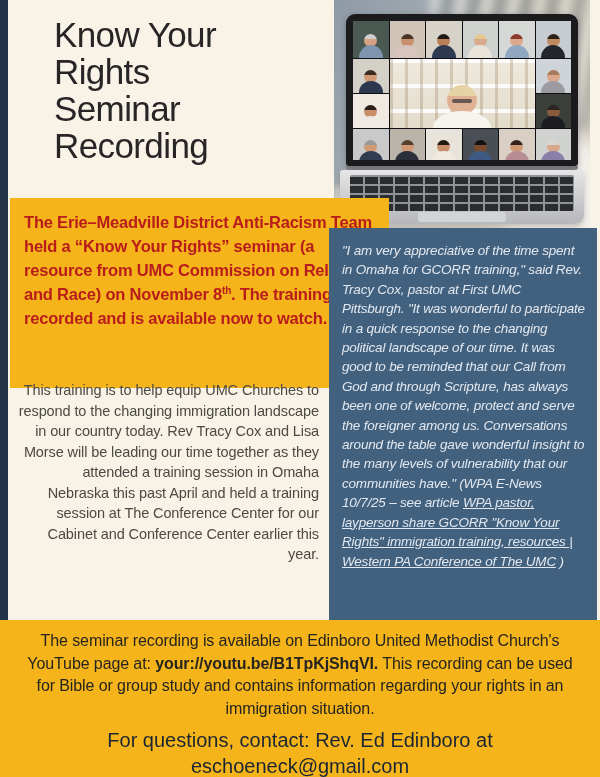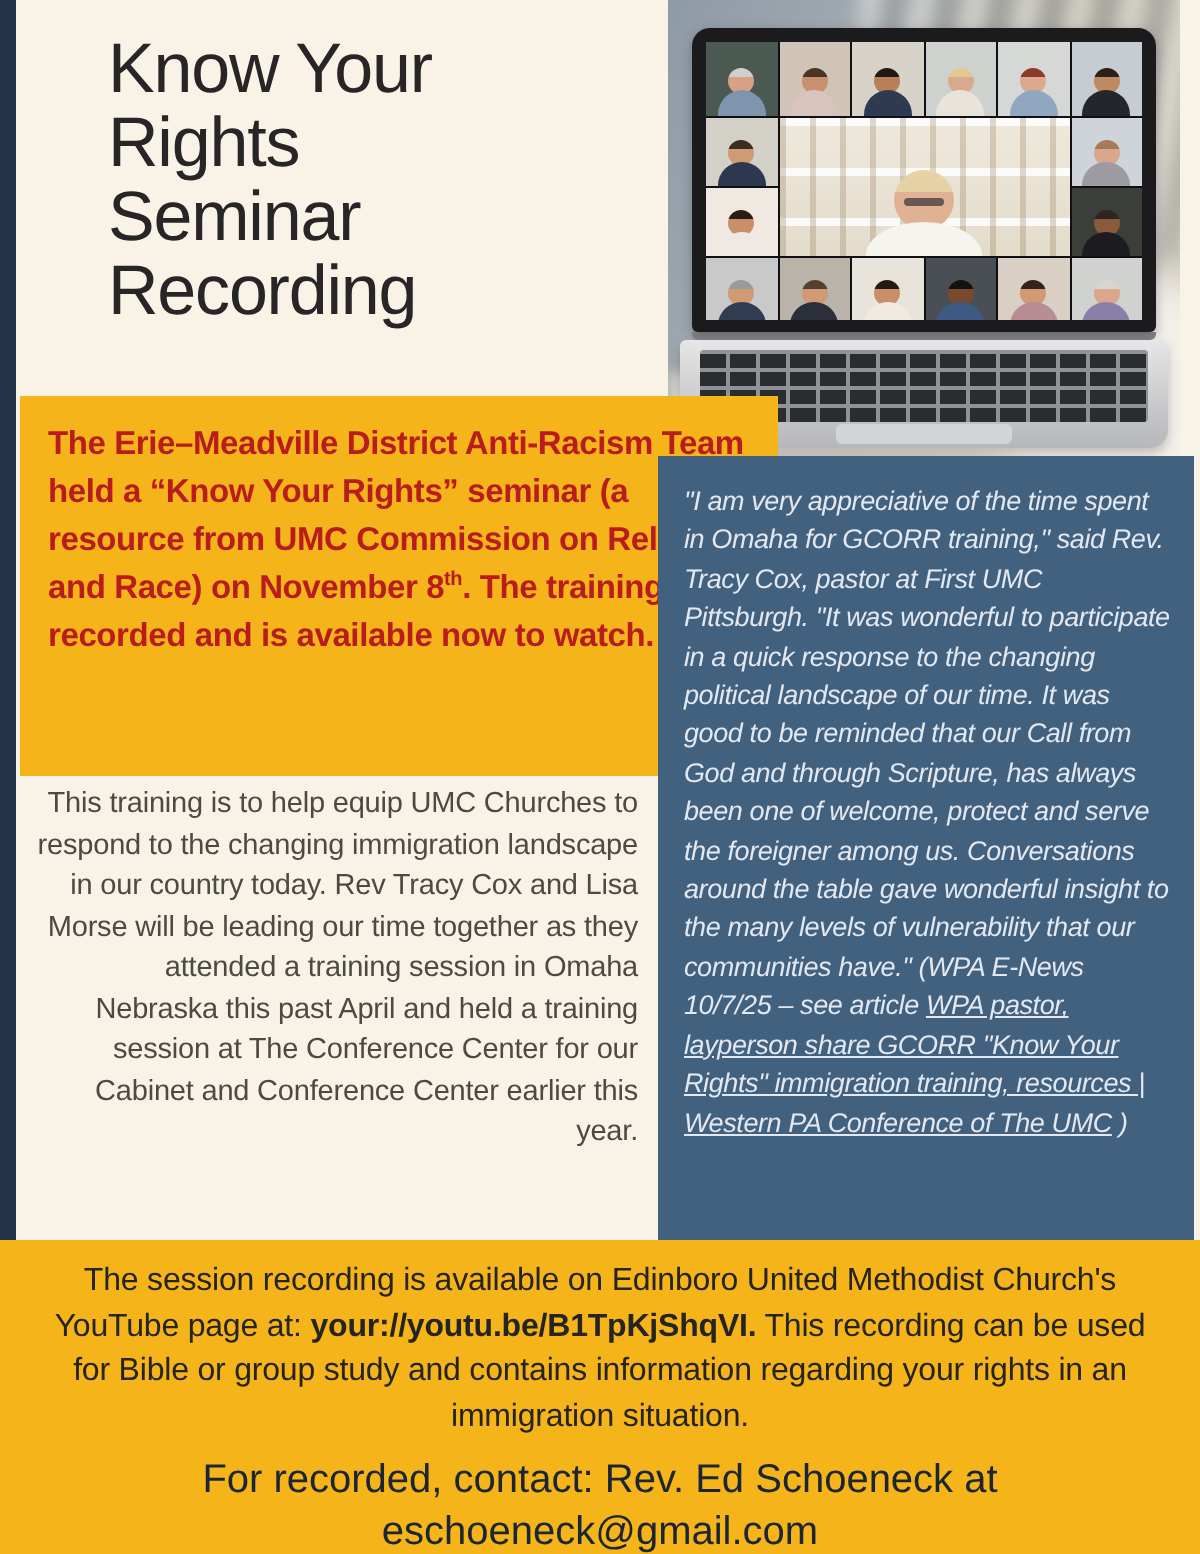--- a/index.html
+++ b/index.html
@@ -98,21 +98,21 @@
   .intro-box {
     position:absolute; left:10px; top:198px; width:379px; height:190px;
     background:#F4B41A; color:#b91c1c;
     font-size:16.5px; font-weight:700; line-height:24px; letter-spacing:-0.2px;
     padding:12px 11px 12px 14px;
   }
   .intro-box sup { font-size:10px; vertical-align:super; line-height:0; }
 
   
   .body-par {
-    position:absolute; left:18px; top:392px; width:301px;
+    position:absolute; left:18px; top:380px; width:301px;
     text-align:right; color:#4C4A45;
     font-size:14.5px; line-height:20.5px; letter-spacing:-0.1px;
   }
 
   
   .quote-box {
     position:absolute; left:329px; top:228px; width:268px; height:392px;
     background:#41617E; color:#E3E8F0;
     font-style:italic; font-size:13.5px; line-height:19.4px; letter-spacing:-0.2px;
     padding:13px 11px 10px 13px;
@@ -237,21 +237,21 @@
   </div>
 
   <p class="body-par">This training is to help equip UMC Churches to respond to the changing immigration landscape in our country today. Rev Tracy Cox and Lisa Morse will be leading our time together as they attended a training session in Omaha Nebraska this past April and held a training session at The Conference Center for our Cabinet and Conference Center earlier this year.</p>
 
   <div class="quote-box">
     <span>"I am very appreciative of the time spent in Omaha for GCORR training," said Rev. Tracy Cox, pastor at First UMC Pittsburgh. "It was wonderful to participate in a quick response to the changing political landscape of our time. It was good to be reminded that our Call from God and through Scripture, has always been one of welcome, protect and serve the foreigner among us. Conversations around the table gave wonderful insight to the many levels of vulnerability that our communities have." (WPA E-News 10/7/25 – see article </span><span class="qlink">WPA pastor, layperson share GCORR "Know Your Rights" immigration training, resources | Western PA Conference of The UMC</span><span> )</span>
   </div>
 
   <div class="footer-band">
     <p class="footer-text">
-      <span>The session recording is available on Edinboro United Methodist Church's YouTube page at: </span><b class="url">your://youtu.be/B1TpKjShqVI.</b><span>  This recording can be used for Bible or group study and contains information regarding your rights in an immigration situation.</span>
+      <span>The seminar recording is available on Edinboro United Methodist Church's YouTube page at: </span><b class="url">your://youtu.be/B1TpKjShqVI.</b><span>  This recording can be used for Bible or group study and contains information regarding your rights in an immigration situation.</span>
     </p>
     <div class="contact">
-      <div>For recorded, contact: Rev. Ed Schoeneck at</div>
+      <div>For questions, contact: Rev. Ed Edinboro at</div>
       <div class="email">eschoeneck@gmail.com</div>
     </div>
   </div>
 
 </div>
 
 </body></html>

